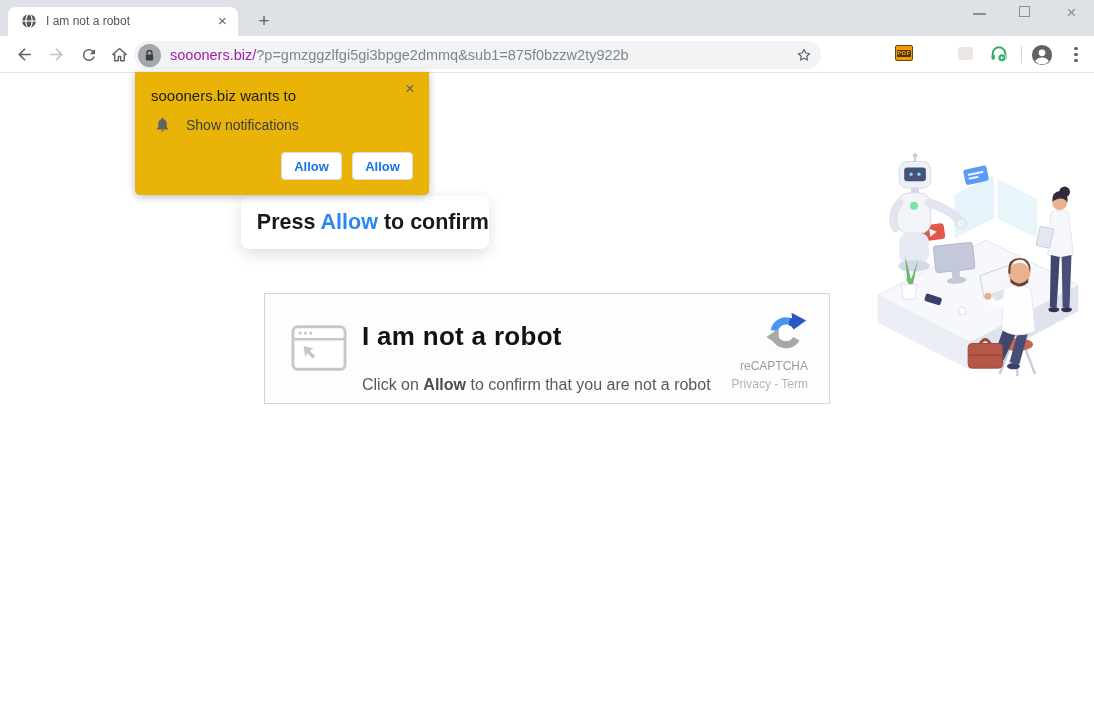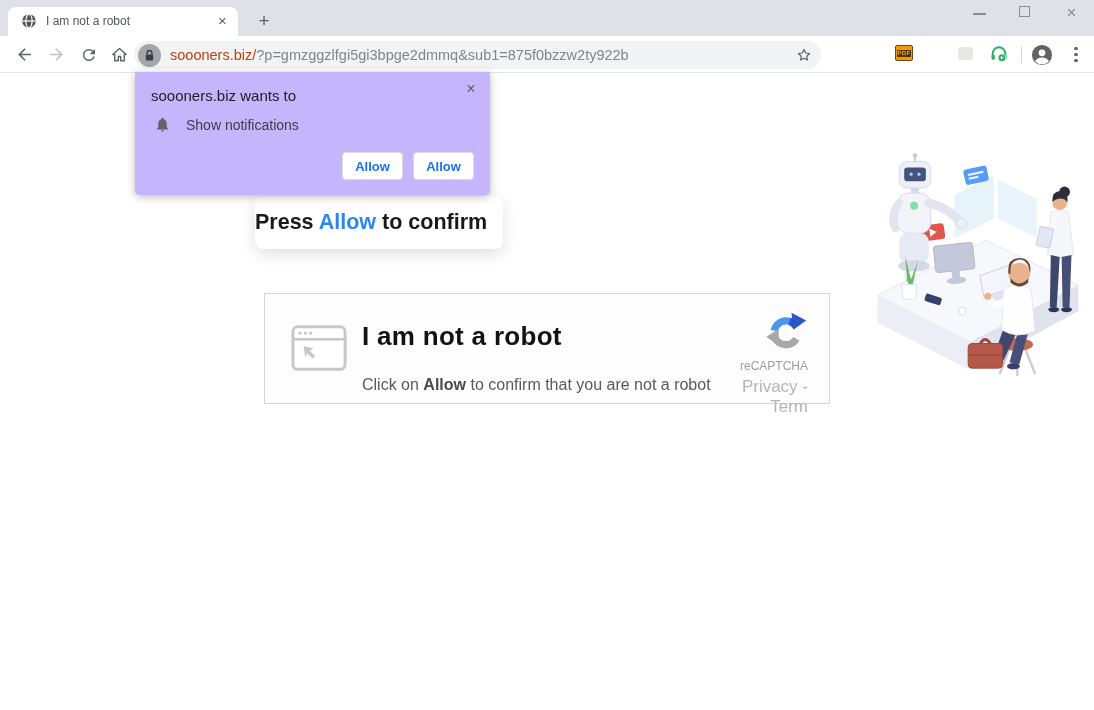--- a/index.html
+++ b/index.html
@@ -29,70 +29,70 @@
   .toolbar { position:absolute; top:36px; left:0; width:100%; height:37px; background:#fff;
              border-bottom:1px solid #e2e4e8; }
   .navbtn { position:absolute; top:5px; width:27px; height:27px; display:flex; align-items:center;
             justify-content:center; border-radius:50%; }
   .omnibox { position:absolute; left:134px; top:5px; width:687px; height:28px; background:#f1f3f4;
              border-radius:14px; }
   .lock-chip { position:absolute; left:4px; top:2.5px; width:23px; height:23px; background:#a3a7ac;
                border-radius:50%; display:flex; align-items:center; justify-content:center; }
   .url { position:absolute; left:36px; top:0; height:28px; line-height:28px; font-size:14.5px;
          white-space:nowrap; }
-  .url .domain { color:#c2410c; }
+  .url .domain { color:#a21caf; }
   .url .query { color:#80868b; }
   .star-btn { position:absolute; right:8px; top:5px; width:18px; height:18px; }
   .ext-pdf { position:absolute; left:895px; top:9px; width:18px; height:16px; background:#f09a0c;
              border-radius:2px; border:1px solid #6b4a05; overflow:hidden; }
   .ext-pdf .band { position:absolute; left:1px; right:1px; top:4px; height:7px; background:#513504;
                    color:#f5a623; font-size:6px; font-weight:bold; text-align:center; line-height:7px;
                    letter-spacing:.5px; }
   .ext-ghost { position:absolute; left:958px; top:11px; width:15px; height:13px; background:#d8d4cc;
                border-radius:3px; opacity:.55; }
   .ext-media { position:absolute; left:989px; top:8px; width:20px; height:20px; }
   .tb-divider { position:absolute; left:1021px; top:10px; width:1px; height:17px; background:#d4d7da; }
   .profile-btn { position:absolute; left:1031px; top:8px; width:22px; height:22px; }
   .menu-btn { position:absolute; left:1064px; top:6px; width:24px; height:25px; display:flex;
               flex-direction:column; align-items:center; justify-content:center; gap:2.6px; }
   .menu-btn i { width:3.4px; height:3.4px; background:#5f6368; border-radius:50%; }
 
   
-  .perm-dialog { position:absolute; left:135px; top:72px; width:355px; height:123px; background:#c4b5fd;
+  .perm-dialog { position:absolute; left:135px; top:72px; width:294px; height:123px; background:#eab308;
                  border-radius:0 0 5px 5px; box-shadow:0 2px 8px rgba(0,0,0,.26), 0 0 1px rgba(0,0,0,.15);
                  z-index:30; }
   .perm-title { position:absolute; left:16px; top:15px; font-size:15px; color:#202124; }
   .perm-close { position:absolute; right:8px; top:6px; width:22px; height:22px; text-align:center;
                 line-height:22px; font-size:16px; color:#5f6368; }
   .perm-row { position:absolute; left:19px; top:43px; display:flex; align-items:center; }
   .perm-row .bell { width:17px; height:19px; margin-right:15px; }
   .perm-label { font-size:14px; color:#3c4043; }
   .perm-actions { position:absolute; right:16px; bottom:15px; display:flex; gap:10px; }
   .perm-btn { min-width:61px; height:28px; background:#fff; border:1px solid #dadce0; border-radius:4px;
               color:#1a73e8; font-size:13px; font-weight:600; font-family:"Liberation Sans",sans-serif;
               cursor:pointer; padding:0 12px; }
 
   
-  .heading-card { position:absolute; left:255px; top:196px; width:248px; height:53px; background:#fff;
+  .heading-card { position:absolute; left:241px; top:196px; width:248px; height:53px; background:#fff;
                   border-radius:8px; box-shadow:0 5px 16px rgba(0,0,0,.13); display:flex;
-                  align-items:center; justify-content:flex-start; z-index:10; }
+                  align-items:center; justify-content:flex-end; z-index:10; }
   .heading-card .txt { font-size:21.5px; font-weight:bold; color:#17191d; white-space:nowrap; }
   .heading-card .hl { color:#2b87f0; }
 
   .captcha-card { position:absolute; left:264px; top:293px; width:566px; height:111px;
                   background:#fdfdfd; border:1px solid #d5d5d5; }
   .win-icon { position:absolute; left:26px; top:29px; width:56px; height:52px; }
   .cap-text { position:absolute; left:97px; top:27px; }
   .cap-title { font-size:26px; font-weight:bold; color:#111215; letter-spacing:.3px; }
   .cap-sub { margin-top:24px; font-size:16px; color:#58595d; }
   .cap-sub b { color:#4a4b4f; }
   .recaptcha { position:absolute; right:21px; top:15px; width:106px; text-align:right; }
   .recaptcha .logo { width:44px; height:44px; }
   .recaptcha .lbl { font-size:12px; color:#9d9d9d; margin-top:2px; }
-  .recaptcha .priv { font-size:17px; color:#b4b4b4; margin-top:4px; }
+  .recaptcha .priv { font-size:12px; color:#b4b4b4; margin-top:4px; }
 
   .illustration { position:absolute; left:868px; top:130px; width:220px; height:246px; }
 </style>
 </head>
 <body>
 
 <div class="stage">
 
   <div class="tabstrip">
     <div class="tab">

